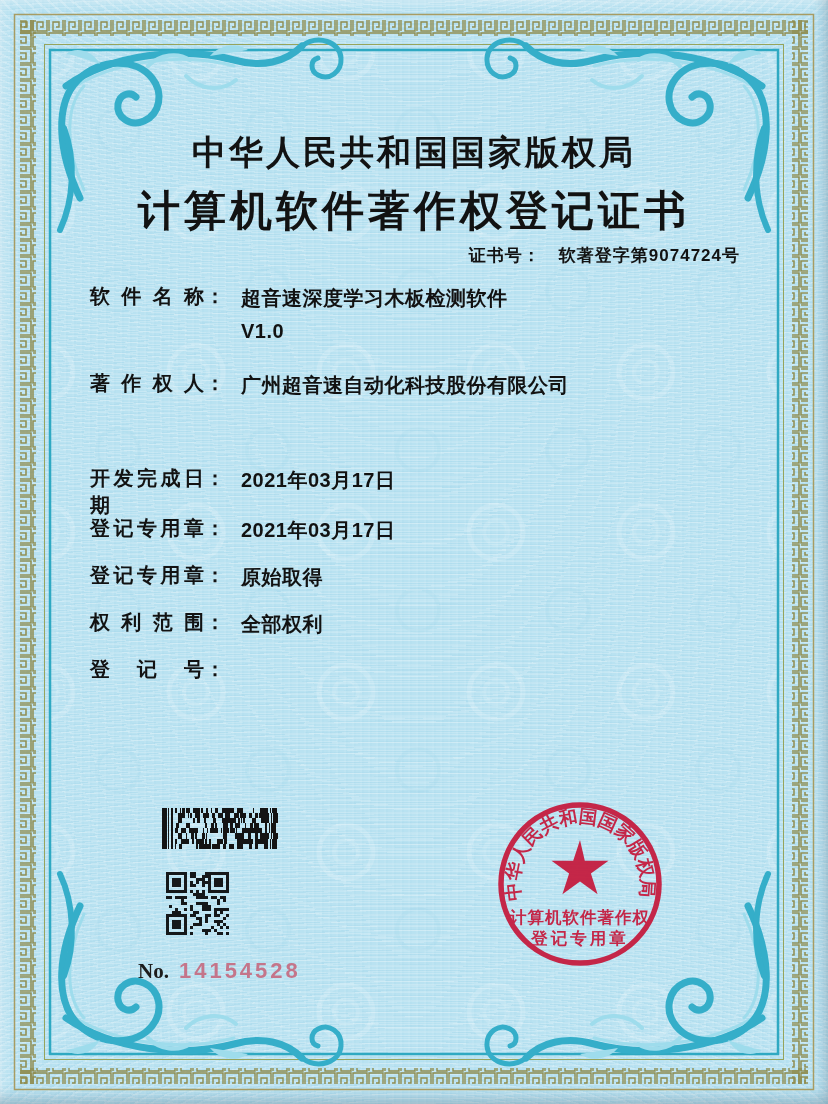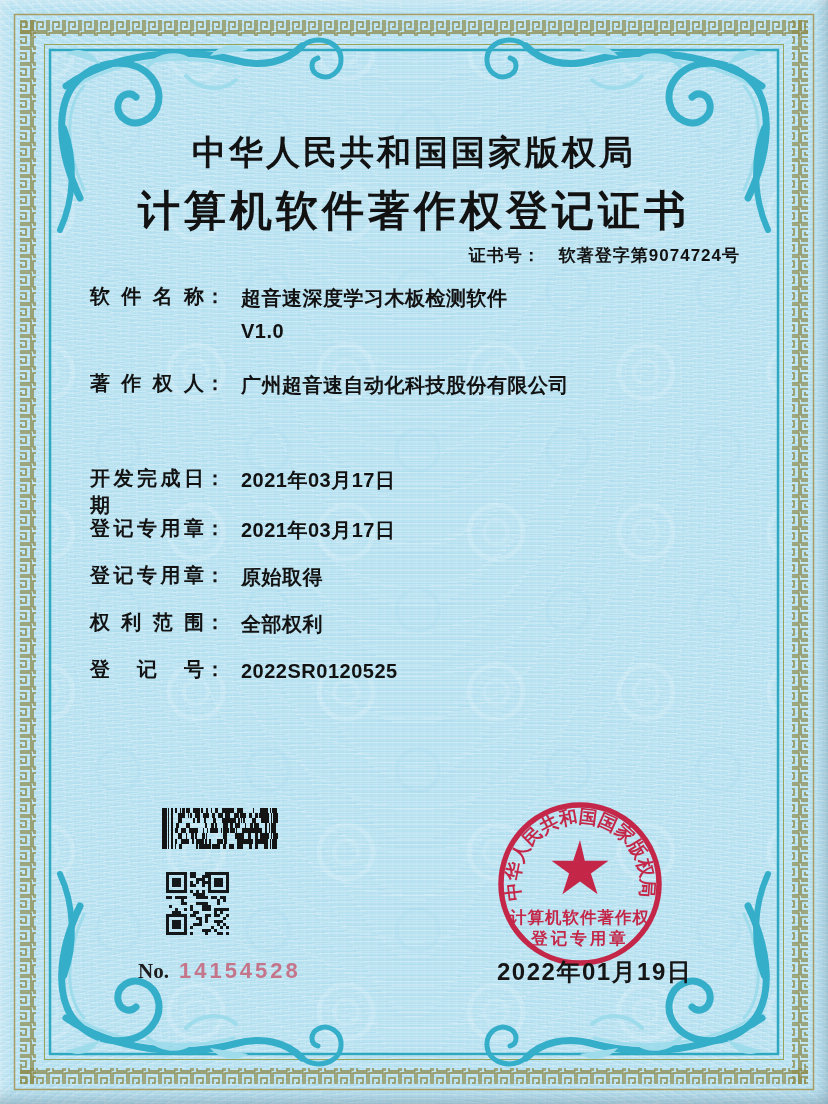--- a/index.html
+++ b/index.html
@@ -131,21 +131,20 @@
     <span class="f-value">原始取得</span>
   </div>
   <div class="field" style="top:609px">
     <span class="f-label">权利范围</span>
       <span class="f-colon">：</span>
     <span class="f-value">全部权利</span>
   </div>
   <div class="field" style="top:656px">
     <span class="f-label">登记号</span>
       <span class="f-colon">：</span>
-    <span class="f-value">2022SR0120525</span>
   </div>
 
 
   <div class="barcode">
       <div class="bc-row">
         <span style="width: 5px; background: rgb(20, 20, 20);"></span>
         <span style="width: 1px;"></span>
         <span style="width: 1px; background: rgb(20, 20, 20);"></span>
         <span style="width: 2px;"></span>
         <span style="width: 2px; background: rgb(20, 20, 20);"></span>
@@ -1067,15 +1066,14 @@
     </defs>
     <circle cx="92" cy="92" r="79" fill="none" stroke="#c5173a" stroke-width="5.5"></circle>
     <polygon points="92,48 96.8,68.7 120.5,68.7 102.9,81.6 109.6,102.3 92,89.5 74.4,102.3 81.1,81.6 63.5,68.7 85.2,68.7" fill="#c5173a"></polygon>
     <text font-size="18.5" font-weight="700" fill="#c5173a" font-family="Liberation Sans, sans-serif">
       <textPath href="#ringPath" startOffset="0" textLength="220" lengthAdjust="spacingAndGlyphs">中华人民共和国国家版权局</textPath>
     </text>
     <text x="92" y="131" text-anchor="middle" font-size="16.5" font-weight="700" fill="#c5173a" letter-spacing="1" font-family="Liberation Sans, sans-serif">计算机软件著作权</text>
     <text x="92" y="152" text-anchor="middle" font-size="16.5" font-weight="700" fill="#c5173a" letter-spacing="3" font-family="Liberation Sans, sans-serif">登记专用章</text>
   </svg>
 
-  <div class="issue-date">2022年01月19日</div>
 
 </div>
 
 </body></html>

